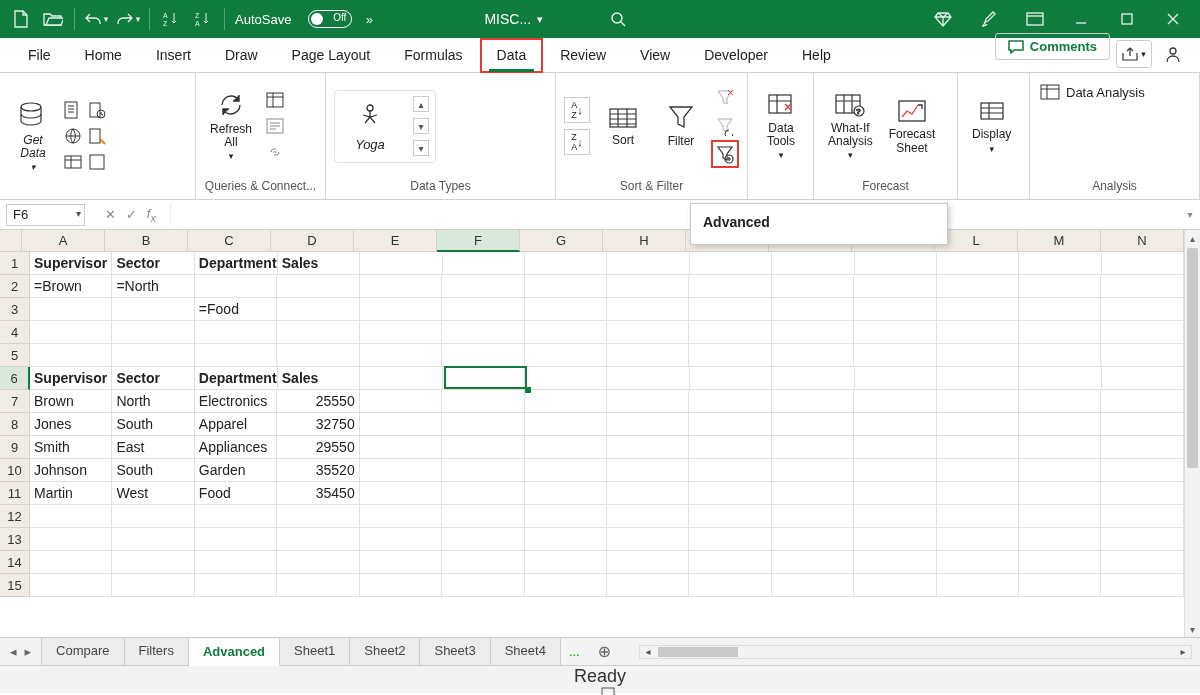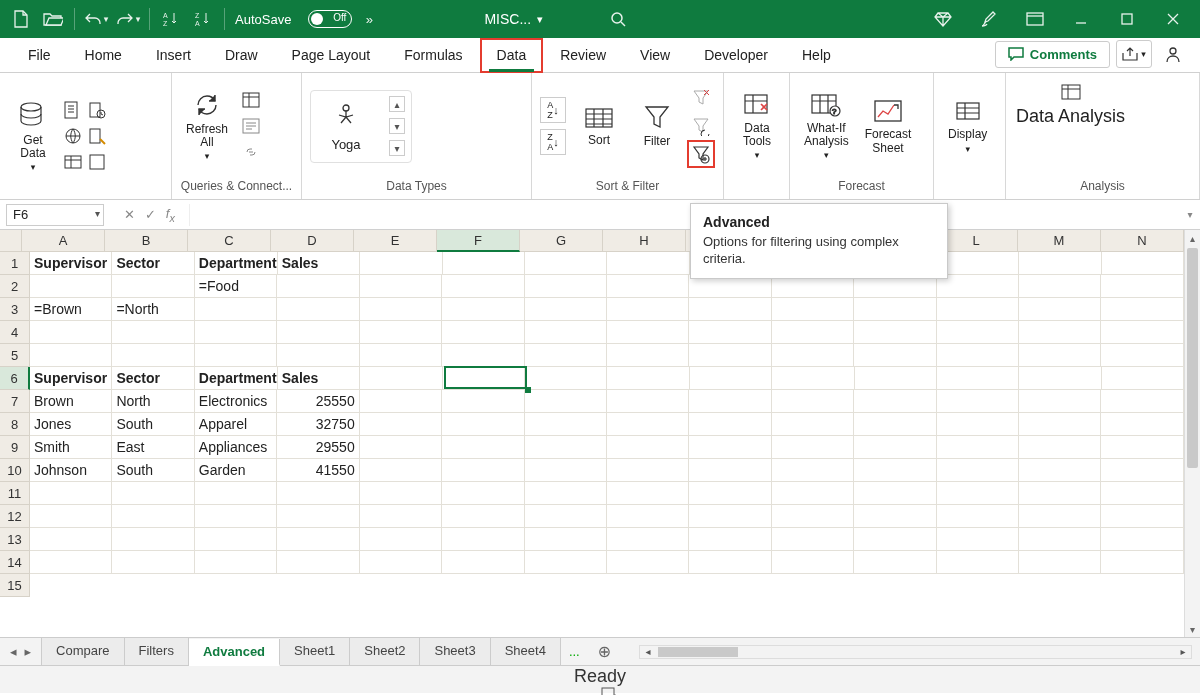--- a/index.html
+++ b/index.html
@@ -20,45 +20,45 @@
 .titlebar .right .qat-btn { width:42px; }
 svg { display:block; }
 
 
 .tabs { height: 35px; background:#fff; border-bottom:1px solid #d0d0d0; display:flex; align-items:flex-end; padding:0 12px; gap:2px;}
 .tab { padding: 8px 16px 9px; font-size:14px; color:#222; cursor:pointer; position:relative;}
 .tab.active { font-weight:400; }
 .tab.active::after { content:""; position:absolute; left:8px; right:8px; bottom:0; height:3px; background:#0f7b3f;}
 .tab.highlighted { outline:2px solid #e43c2f; outline-offset:-1px; z-index:1; }
 .tabs .spacer { flex:1; }
-.comments-btn { display:flex; gap:6px; border:1px solid #ccc; border-radius:3px; padding:5px 12px; color:#0f7b3f; font-weight:600; margin-bottom:4px; cursor:pointer;}
+.comments-btn { display:flex; align-items:center; gap:6px; border:1px solid #ccc; border-radius:3px; padding:5px 12px; color:#0f7b3f; font-weight:600; margin-bottom:12px; cursor:pointer;}
 .share-btn { width:36px; height:28px; display:flex; align-items:center; justify-content:center; border:1px solid #ccc; border-radius:3px; margin:0 4px 4px; cursor:pointer;}
 .person-btn { width:30px; height:28px; display:flex; align-items:center; justify-content:center; margin-bottom:4px; cursor:pointer;}
 
 
 .ribbon { height: 127px; background:#fff; border-bottom:1px solid #d0d0d0; display:flex; }
 .group { border-right:1px solid #d8d8d8; display:flex; flex-direction:column; }
 .group-body { flex:1; display:flex; align-items:center; padding:4px 8px; }
 .group-label { height:20px; font-size:12px; color:#555; text-align:center; padding-bottom:2px; white-space:nowrap; overflow:hidden; }
 .big-btn { display:flex; flex-direction:column; align-items:center; justify-content:center; gap:3px; padding:2px 6px; cursor:pointer; font-size:12px; line-height:1.1; text-align:center; min-width:50px;}
 .small-col { display:flex; flex-direction:column; gap:4px; }
 .small-ic { width:22px; height:22px; display:flex; align-items:center; justify-content:center; cursor:pointer;}
 .wide-btn { border:1px solid #ccc; border-radius:3px; padding:12px 22px; display:flex; flex-direction:column; align-items:center; gap:6px; cursor:pointer;}
 .datatypes-wrap { display:flex; gap:10px; border:1px solid #e0e0e0; border-radius:4px; padding:4px 6px; align-items:center;}
 .dt-arrow-col { display:flex; flex-direction:column; gap:6px; margin-left:4px;}
 .dt-arrow { width:16px; height:16px; border:1px solid #ccc; display:flex; align-items:center; justify-content:center; font-size:10px; color:#555; cursor:pointer;}
 .sf-col { display:flex; flex-direction:column; gap:6px; align-items:center; }
 .sf-ab { width:26px; height:26px; border:1px solid #ccc; display:flex; align-items:center; justify-content:center; font-size:9px; cursor:pointer;}
 .hl-red { outline:2px solid #e43c2f; outline-offset:1px; }
-.txt-btn { font-size:18px; padding:3px 2px; cursor:pointer;flex-direction:column;}
+.txt-btn { font-size:13px; padding:3px 2px; cursor:pointer;}
 .txt-btn.data-analysis { display:flex; align-items:center; gap:6px; }
 
 
 .fbar { height:30px; border-bottom:1px solid #d0d0d0; display:flex; align-items:center; background:#fff;}
-.namebox { width:98px; height:22px; border:1px solid #ccc; margin:0 6px; display:flex; align-items:center; padding:0 6px; font-size:13px; background:#fff; position:relative;}
+.namebox { width:79px; height:22px; border:1px solid #ccc; margin:0 6px; display:flex; align-items:center; padding:0 6px; font-size:13px; background:#fff; position:relative;}
 .namebox .dd { position:absolute; right:3px; top:3px; font-size:10px; color:#555;}
 .fx-btns { display:flex; align-items:center; gap:10px; padding:0 14px; color:#888;}
 .fx-input { flex:1; height:22px; border:none; border-left:1px solid #eee; padding:0 8px; font-size:13px; outline:none;}
 .fx-expand { width:20px; color:#888; font-size:10px; text-align:center;}
 
 
 .sheet-wrap { position:relative; height: 407px; display:flex; }
 .colhdr-row { position:absolute; top:0; left:0; right:16px; height:22px; display:flex; background:#f0ece5;}
 .rowhdr-cell, .colhdr-cell, .corner { border-right:1px solid #d7d2c8; border-bottom:1px solid #d7d2c8; display:flex; align-items:center; justify-content:center; font-size:13px; color:#333; background:#f0ece5;}
 .corner { width:30px; height:22px; }
@@ -229,21 +229,21 @@
   <div class="person-btn">
       <svg width="18" height="18" viewBox="0 0 18 18" stroke="#333" fill="none" stroke-width="1.3">
         <circle cx="9" cy="6" r="3"></circle>
         <path d="M3 17c0-4 3-6 6-6s6 2 6 6"></path>
       </svg>
     </div>
 </div>
 
 <div class="ribbon">
 
-  <div class="group" style="width:172px;">
+  <div class="group" style="width:196px;font-style:italic;">
     <div class="group-body">
       <div class="big-btn">
         <svg width="32" height="32" viewBox="0 0 32 32" stroke="#333" fill="none" stroke-width="1.2">
             <ellipse cx="14" cy="8" rx="10" ry="4"></ellipse>
             <path d="M4 8v14c0 2 4 4 10 4s10-2 10-4V8"></path>
             <path d="M4 15c0 2 4 4 10 4s10-2 10-4"></path>
           </svg>
         <span style="white-space:pre;">Get
 Data</span>
           <span style="font-size:9px;">▾</span>
@@ -322,21 +322,21 @@
             </svg>
           </div>
       </div>
     </div>
     <div class="group-label">Queries &amp; Connect...</div>
   </div>
 
   <div class="group" style="width:230px;">
     <div class="group-body">
       <div class="datatypes-wrap">
-        <div class="wide-btn" style="border:none;padding:6px 14px;">
+        <div class="wide-btn" style="border:none;padding:6px 14px;font-style:italic;">
           <svg width="30" height="30" viewBox="0 0 30 30" stroke="#333" fill="none" stroke-width="1.3">
               <circle cx="15" cy="7" r="3"></circle>
               <path d="M15 10v6M10 22l5-6 5 6M8 14l7 2 7-2"></path>
             </svg>
           <span>Yoga</span>
         </div>
         <div class="dt-arrow-col">
           <div class="dt-arrow">▴</div>
           <div class="dt-arrow">▾</div>
           <div class="dt-arrow">▾</div>
@@ -528,39 +528,39 @@
         <div class="gcell"></div>
         <div class="gcell"></div>
         <div class="gcell"></div>
         <div class="gcell"></div>
         <div class="gcell"></div>
         <div class="gcell"></div>
         <div class="gcell"></div>
         <div class="gcell"></div>
       </div>
       <div class="grow">
-        <div class="gcell"></div>
-        <div class="gcell"></div>
-        <div class="gcell">=Food</div>
-        <div class="gcell"></div>
-        <div class="gcell"></div>
-        <div class="gcell"></div>
-        <div class="gcell"></div>
-        <div class="gcell"></div>
-        <div class="gcell"></div>
-        <div class="gcell"></div>
-        <div class="gcell"></div>
-        <div class="gcell"></div>
-        <div class="gcell"></div>
-        <div class="gcell"></div>
-      </div>
-      <div class="grow">
         <div class="gcell">=Brown</div>
         <div class="gcell">=North</div>
         <div class="gcell"></div>
+        <div class="gcell"></div>
+        <div class="gcell"></div>
+        <div class="gcell"></div>
+        <div class="gcell"></div>
+        <div class="gcell"></div>
+        <div class="gcell"></div>
+        <div class="gcell"></div>
+        <div class="gcell"></div>
+        <div class="gcell"></div>
+        <div class="gcell"></div>
+        <div class="gcell"></div>
+      </div>
+      <div class="grow">
+        <div class="gcell"></div>
+        <div class="gcell"></div>
+        <div class="gcell">=Food</div>
         <div class="gcell"></div>
         <div class="gcell"></div>
         <div class="gcell"></div>
         <div class="gcell"></div>
         <div class="gcell"></div>
         <div class="gcell"></div>
         <div class="gcell"></div>
         <div class="gcell"></div>
         <div class="gcell"></div>
         <div class="gcell"></div>
@@ -659,21 +659,37 @@
         <div class="gcell"></div>
         <div class="gcell"></div>
         <div class="gcell"></div>
         <div class="gcell"></div>
         <div class="gcell"></div>
       </div>
       <div class="grow">
         <div class="gcell">Johnson</div>
         <div class="gcell">South</div>
         <div class="gcell">Garden</div>
-        <div class="gcell num">41550</div>
+        <div class="gcell num">35520</div>
+        <div class="gcell"></div>
+        <div class="gcell"></div>
+        <div class="gcell"></div>
+        <div class="gcell"></div>
+        <div class="gcell"></div>
+        <div class="gcell"></div>
+        <div class="gcell"></div>
+        <div class="gcell"></div>
+        <div class="gcell"></div>
+        <div class="gcell"></div>
+      </div>
+      <div class="grow">
+        <div class="gcell">Martin</div>
+        <div class="gcell">West</div>
+        <div class="gcell">Food</div>
+        <div class="gcell num">35450</div>
         <div class="gcell"></div>
         <div class="gcell"></div>
         <div class="gcell"></div>
         <div class="gcell"></div>
         <div class="gcell"></div>
         <div class="gcell"></div>
         <div class="gcell"></div>
         <div class="gcell"></div>
         <div class="gcell"></div>
         <div class="gcell"></div>
@@ -747,21 +763,20 @@
     </div>
   <div class="vscroll">
     <div class="arr" style="top:0;">▴</div>
     <div class="thumb"></div>
     <div class="arr" style="bottom:0;">▾</div>
   </div>
 
 </div>
 <div class="tooltip">
   <h4>Advanced</h4>
-  <p>Options for filtering using complex criteria.</p>
 </div>
 
 <div class="sheettabs">
   <div class="nav">
     <span>◂</span>
     <span>▸</span>
   </div>
   <div id="sheettab-list" style="display:flex;">
       <div class="sheettab">Compare</div>
       <div class="sheettab">Filters</div>

